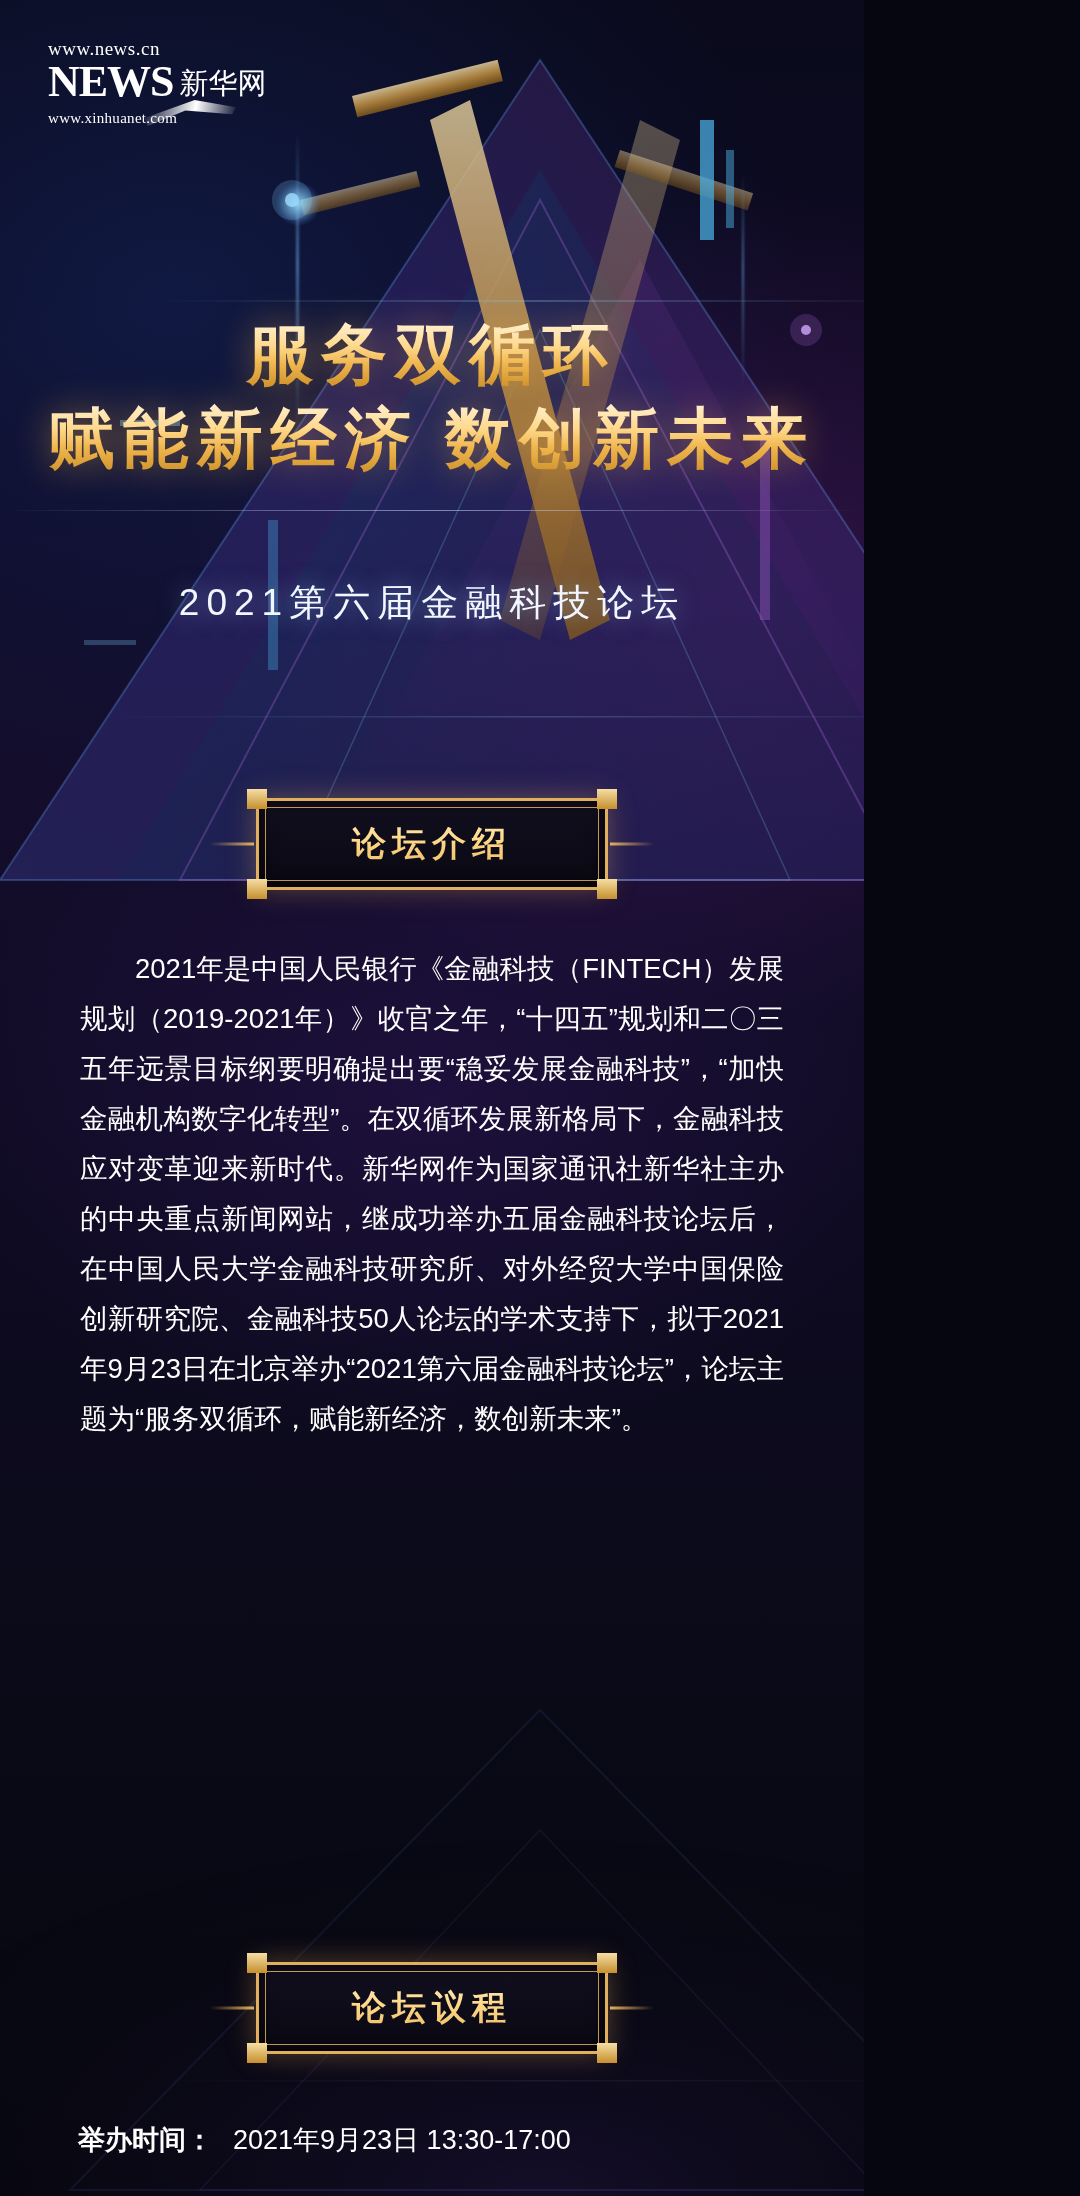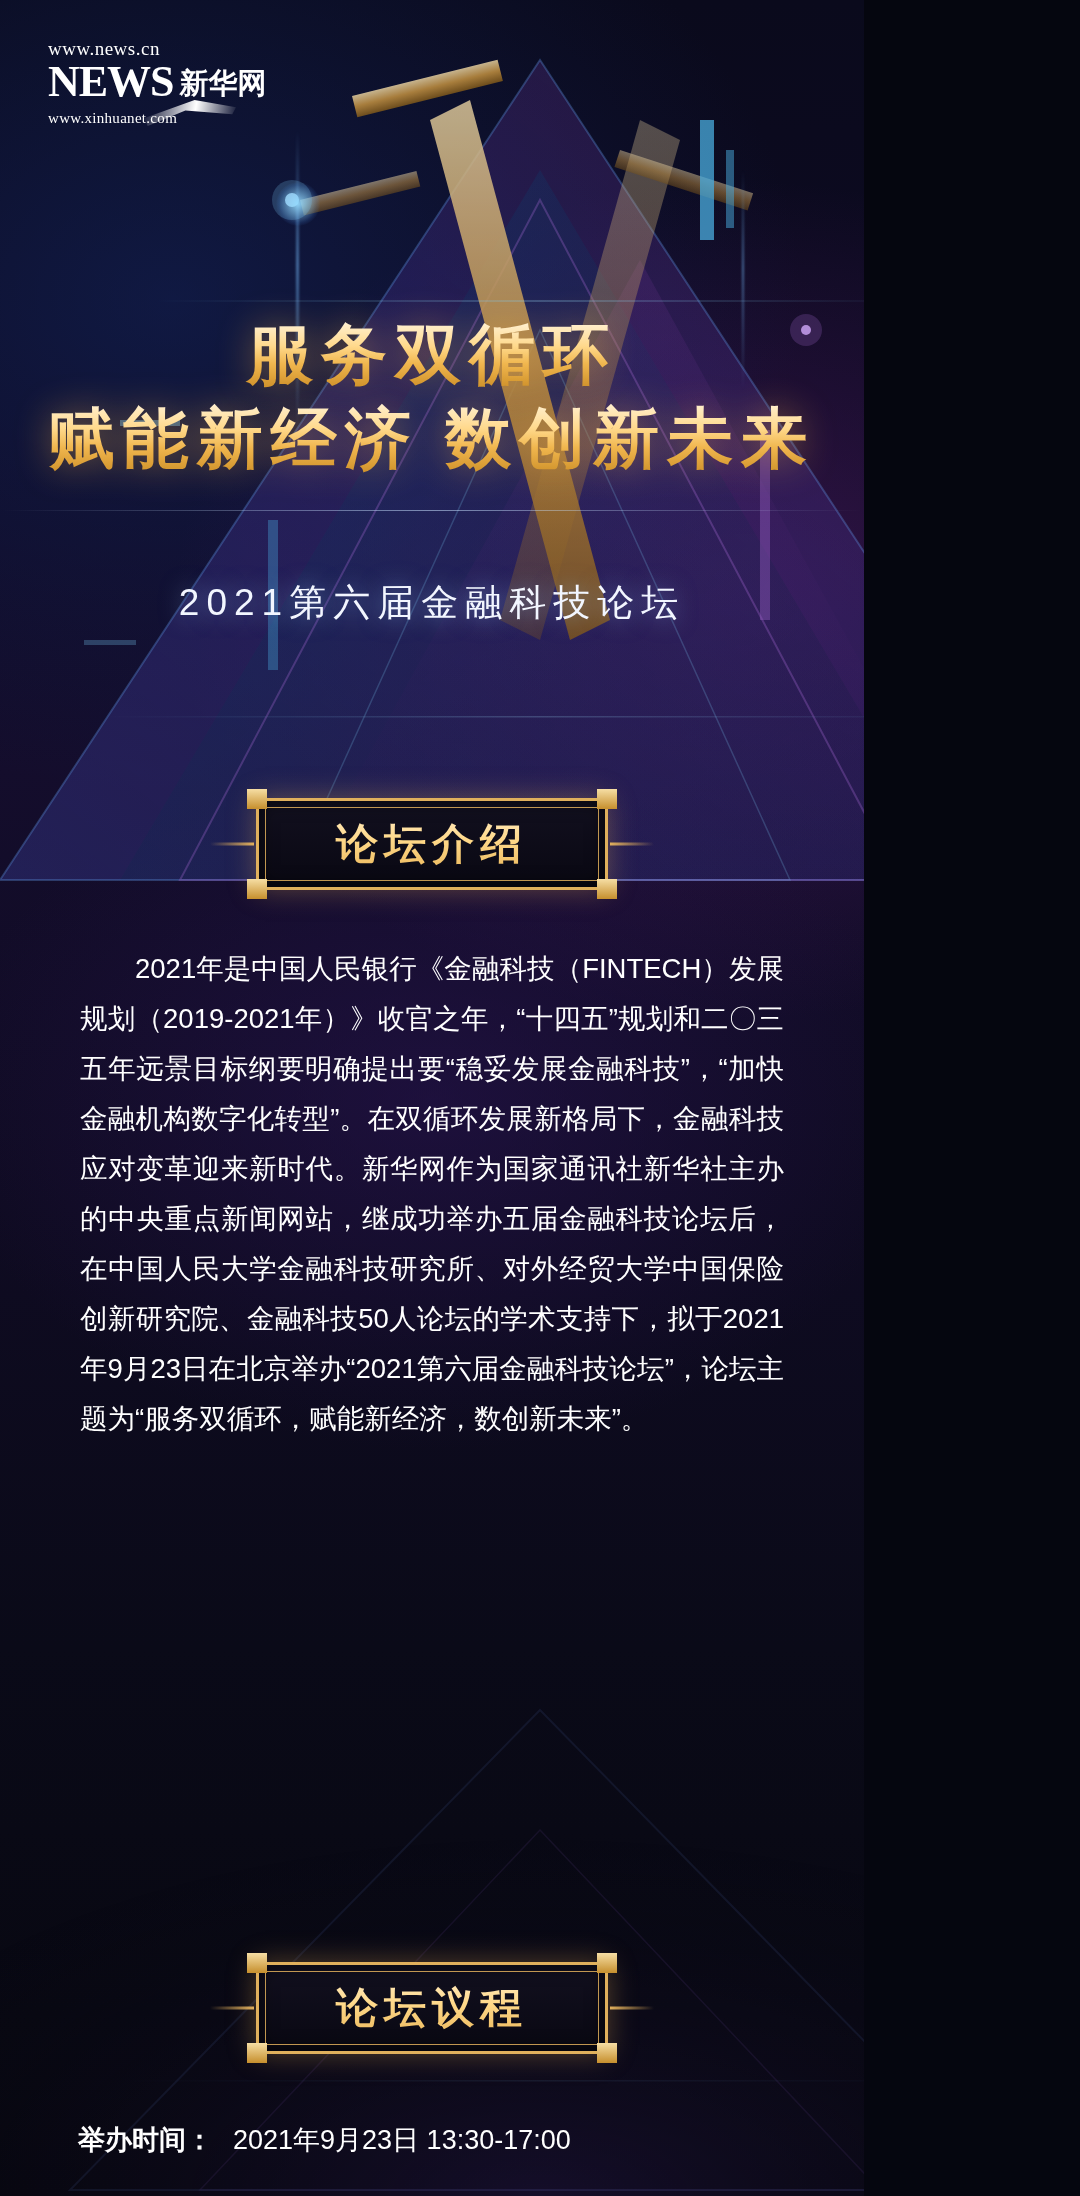--- a/index.html
+++ b/index.html
@@ -59,21 +59,21 @@
   .logo .news {
     font-family: "Liberation Serif", serif;
     font-weight: bold;
     font-size: 44px;
     line-height: 0.92;
     letter-spacing: -1px;
     color: #ffffff;
   }
   .logo .cn {
     font-family: "Liberation Sans", sans-serif;
-    font-weight: bold;
+    font-weight: normal;
     font-size: 29px;
     margin-left: 6px;
     margin-top: 2px;
     color: #ffffff;
     white-space: nowrap;
     text-align: right;
   }
   .logo .swoosh {
     position: absolute;
     left: 96px;
@@ -183,21 +183,21 @@
   .badge .wing-l { left: -46px; }
   .badge .wing-r { right: -46px; background: linear-gradient(270deg, rgba(226,176,92,0), #e2b05c); }
   .badge .label {
     position: absolute;
     inset: 0;
     display: flex;
     align-items: center;
     justify-content: center;
     font-family: Liberation Serif, serif;
     font-weight: bold;
-    font-size: 42px;
+    font-size: 34px;
     letter-spacing: 6px;
     background: linear-gradient(180deg, #fff6e4 0%, #ffd98a 45%, #e1a845 100%);
     -webkit-background-clip: text;
     background-clip: text;
     color: transparent;
     -webkit-text-fill-color: transparent;
   }
 
   #badge-intro { top: 798px; }
   #badge-agenda { top: 1962px; border-radius: 20px; }

